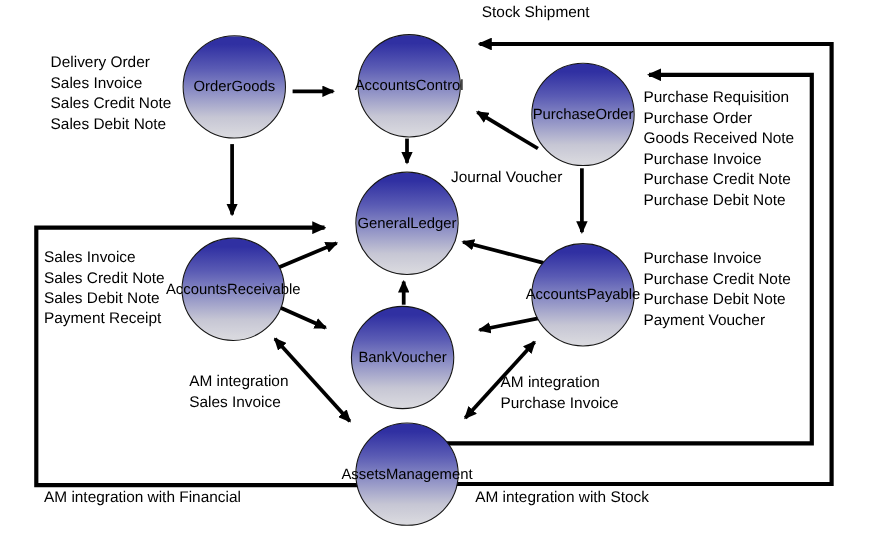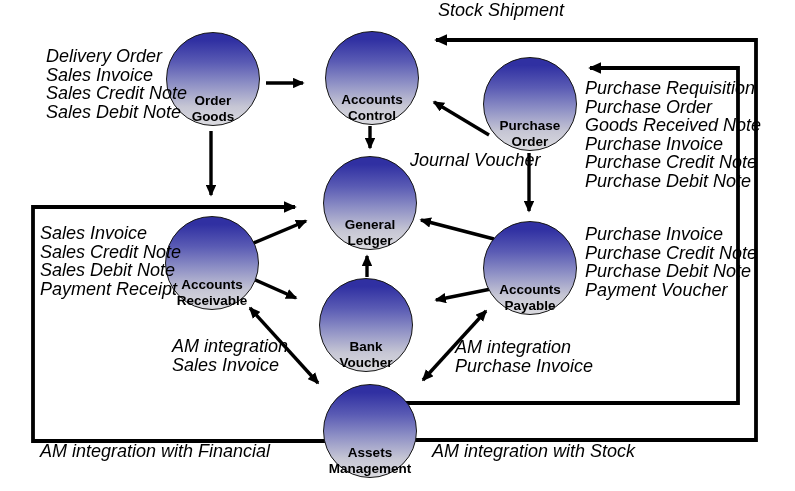--- a/index.html
+++ b/index.html
@@ -5,25 +5,25 @@
   html,body{margin:0;padding:0;background:#ffffff;}
   .stage{
     position:relative;width:795px;height:491px;background:#ffffff;overflow:hidden;
     font-family:"Liberation Sans", sans-serif;color:#000;
   }
   .connectors{position:absolute;left:0;top:0;width:795px;height:491px;}
   .node{
     position:absolute;width:94px;height:94px;border-radius:50%;
     border:1.6px solid #151515;
     background:linear-gradient(180deg,#3030a2 8%,#5a5bb4 32%,#8d8fc5 55%,#c6c6d4 80%,#d8d8de 97%);
-    display:flex;flex-direction:column;align-items:center;justify-content:flex-end;
-    font-weight:bold;font-size:13.5px;line-height:16px;text-align:center;
+    display:flex;align-items:center;justify-content:center;
+    font-weight:normal;font-size:13.5px;line-height:16px;text-align:center;
     box-sizing:border-box;
   }
-  .lbl{position:absolute;font-size:18px;line-height:18.6px;white-space:nowrap;font-style:italic;}
+  .lbl{position:absolute;font-size:14px;line-height:18.6px;white-space:nowrap;}
 </style>
 </head>
 <body>
 
 <div class="stage">
 
   <svg class="connectors" viewBox="0 0 795 491" xmlns="http://www.w3.org/2000/svg">
     <defs>
       <marker id="arrow" viewBox="0 0 10 9" refX="8.6" refY="4.5" markerWidth="3.4" markerHeight="3.1" orient="auto-start-reverse">
         <path d="M0,0 L10,4.5 L0,9 Z" fill="#000"></path>

